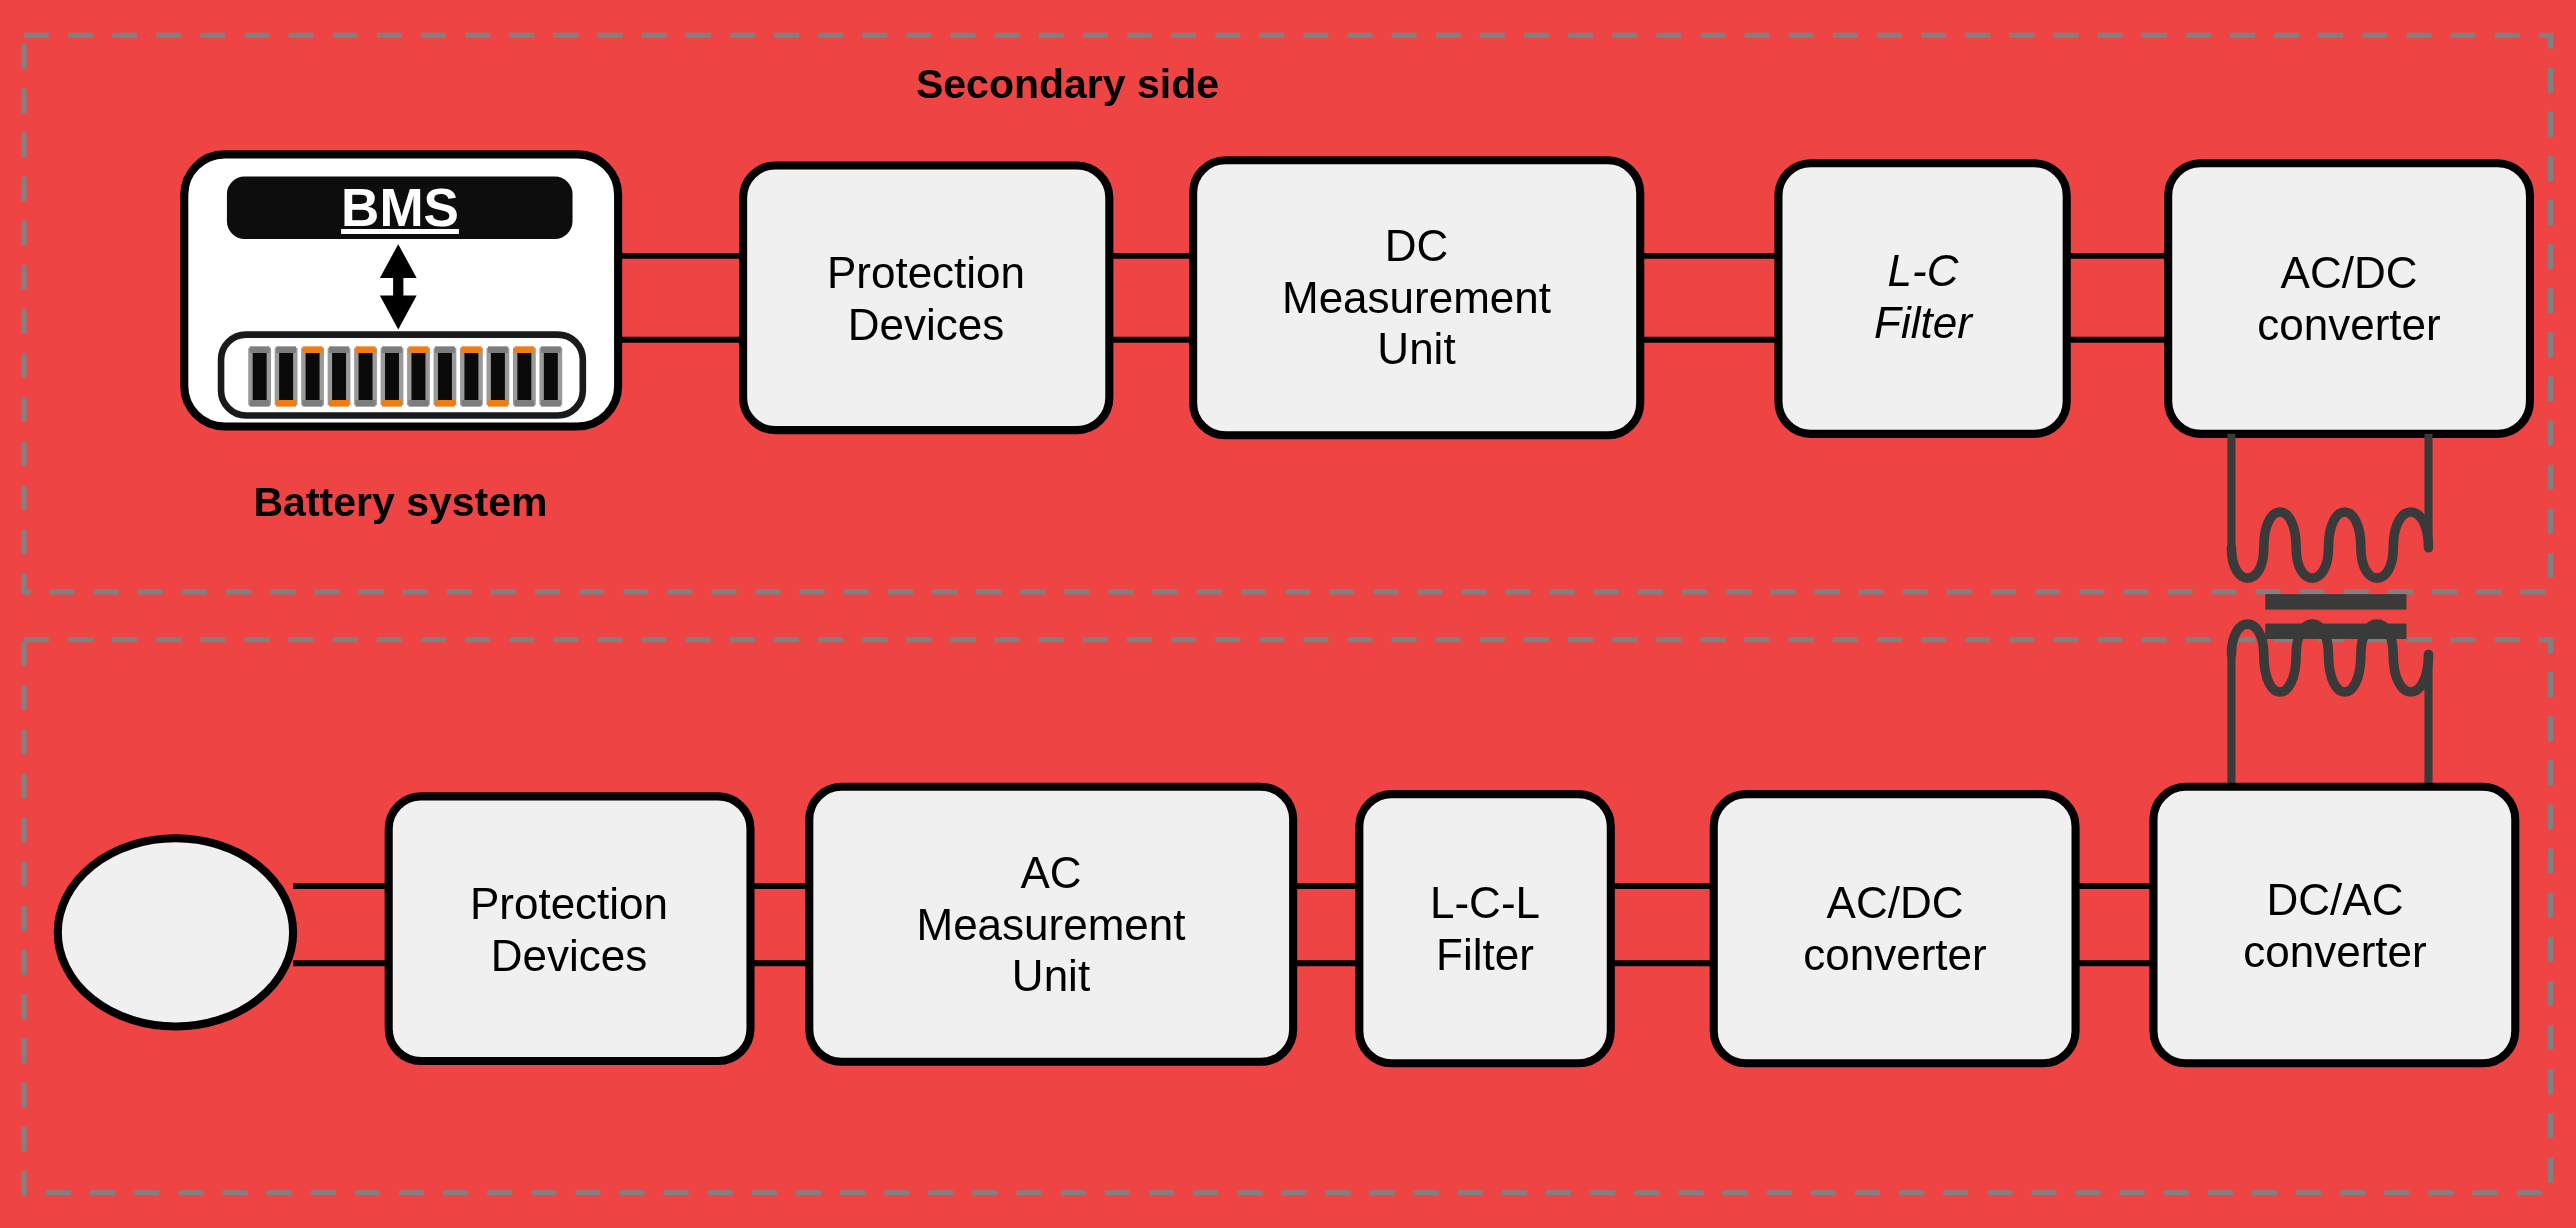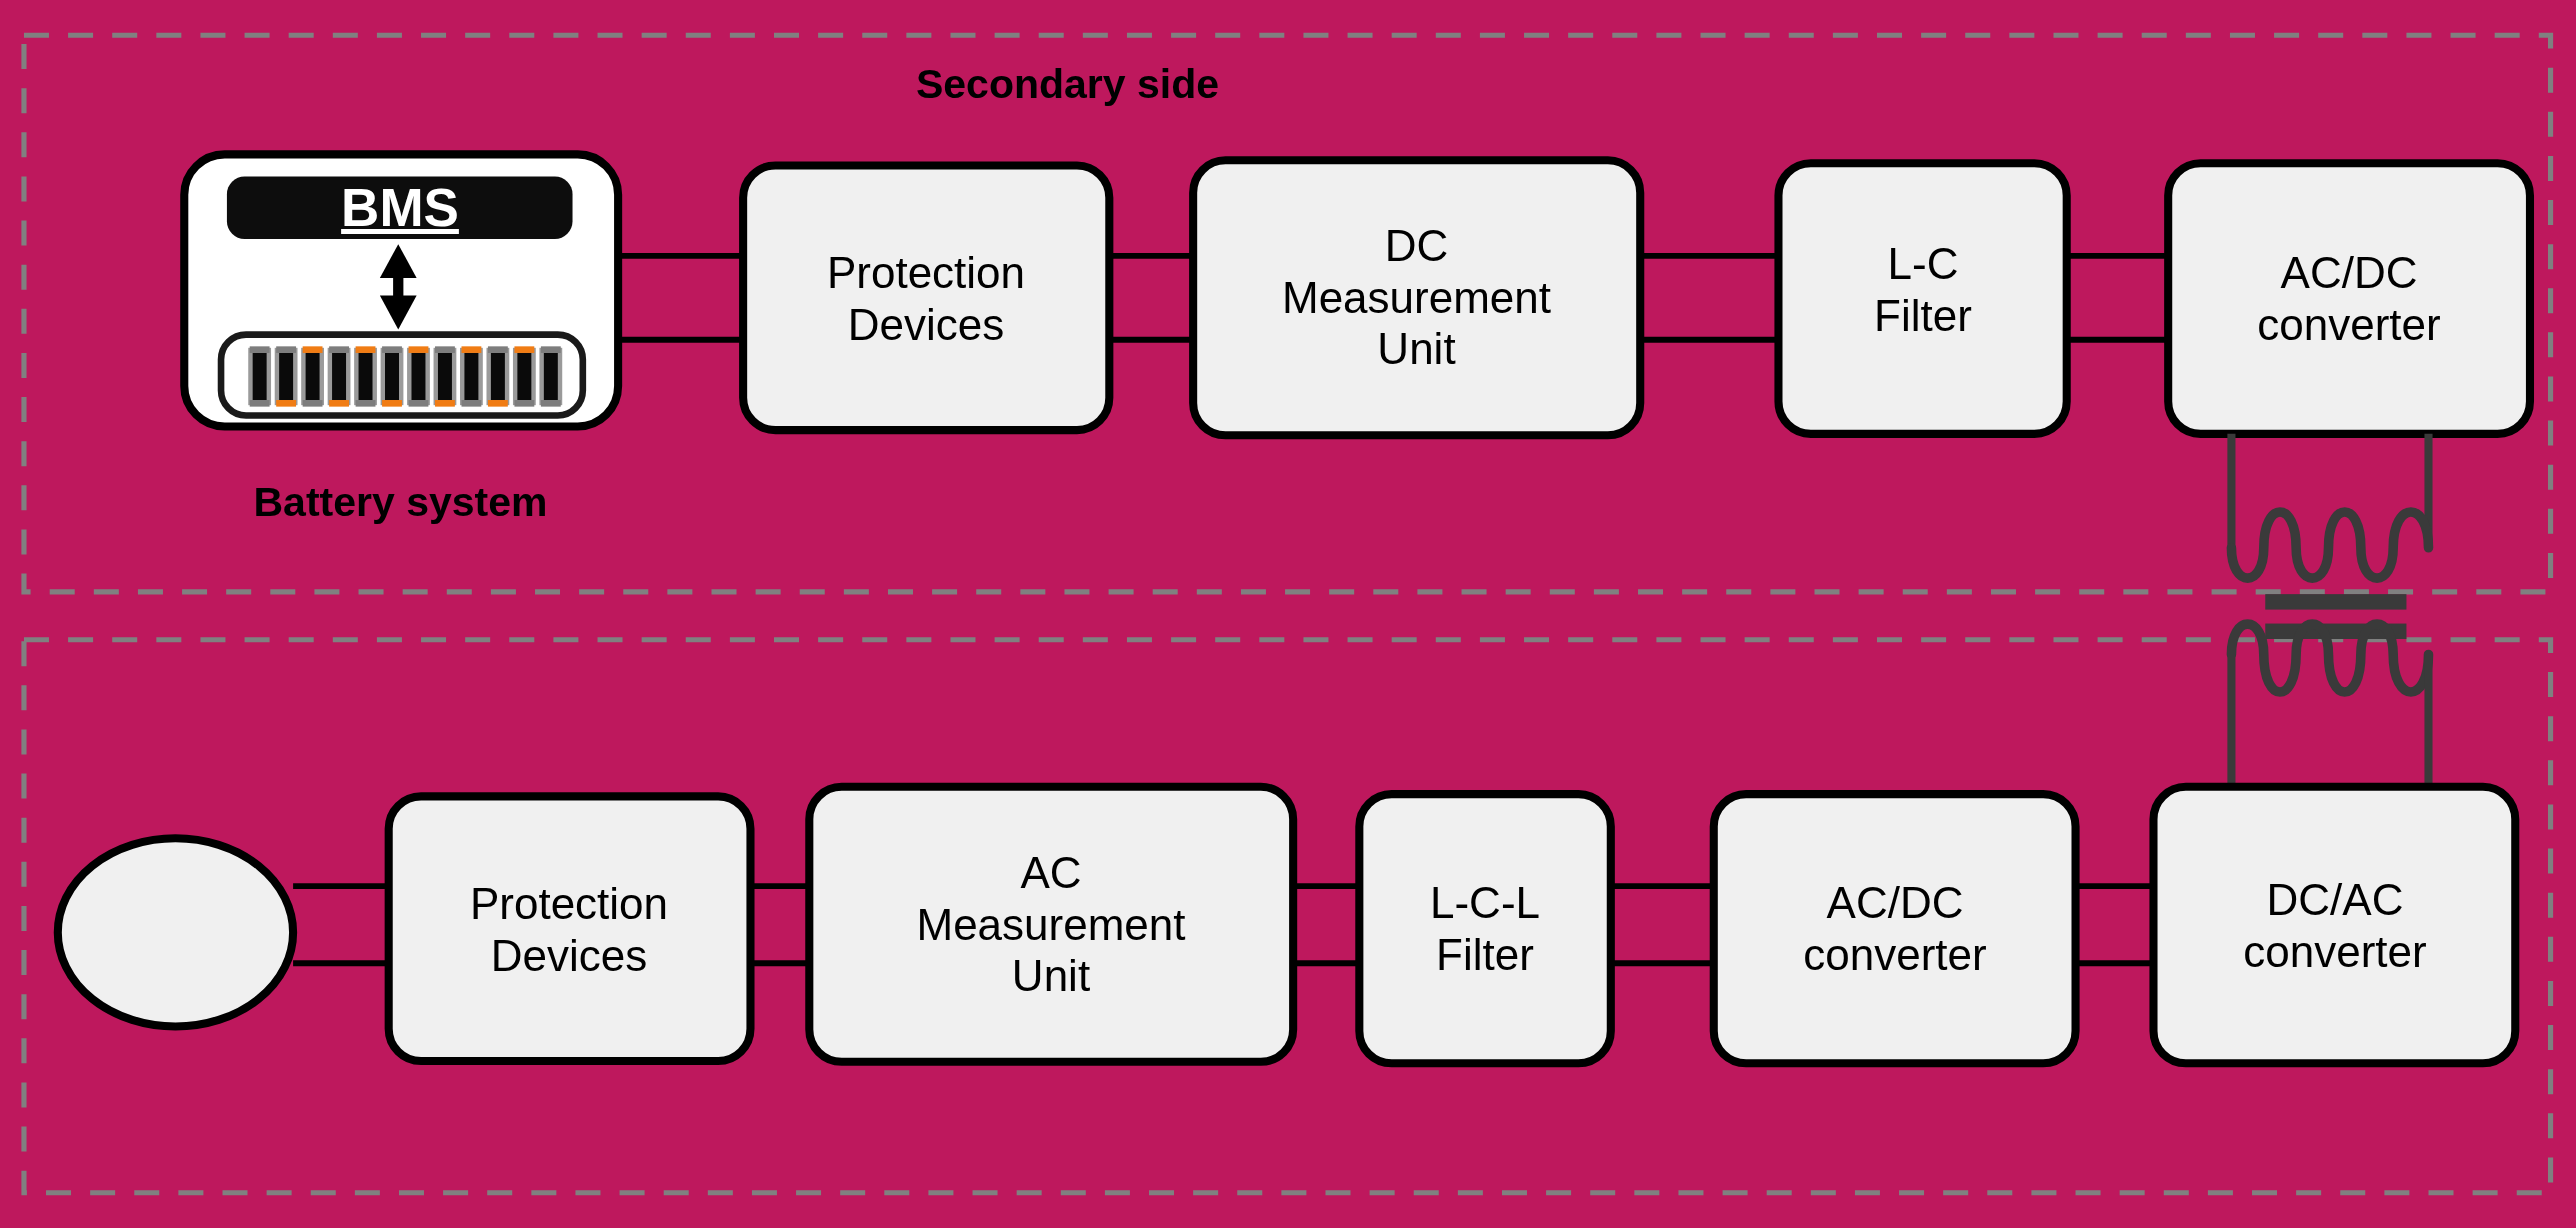--- a/index.html
+++ b/index.html
@@ -4,21 +4,21 @@
 <style>
   html, body {
     margin: 0;
     padding: 0;
     background: #ffffff;
   }
   #stage {
     position: relative;
     width: 2576px;
     height: 1228px;
-    background: #be185d;
+    background: #ef4444;
     font-family: "Liberation Sans", sans-serif;
     overflow: hidden;
   }
   #svgroot {
     position: absolute;
     left: 0;
     top: 0;
     width: 2576px;
     height: 1228px;
   }
@@ -290,21 +290,21 @@
 
   <div class="lbl batt-caption" style="left:180px; top:438px; width:441px;">Battery system</div>
 
   <div class="lbl block-label" style="left:743px; top:166px; width:366px; height:265px;">Protection
 Devices</div>
 
   <div class="lbl block-label" style="left:1193px; top:160px; width:447px; height:275px;">DC
 Measurement
 Unit</div>
 
-  <div class="lbl block-label" style="left:1779px; top:154px; width:288px; height:271px;">L-C
+  <div class="lbl block-label" style="left:1779px; top:161px; width:288px; height:271px;font-style:italic;">L-C
 Filter</div>
 
   <div class="lbl block-label" style="left:2168px; top:163px; width:362px; height:271px;">AC/DC
 converter</div>
 
 
   <div class="lbl block-label" style="left:388px; top:797px; width:362px; height:265px;">Protection
 Devices</div>
 
   <div class="lbl block-label" style="left:809px; top:787px; width:484px; height:275px;">AC

